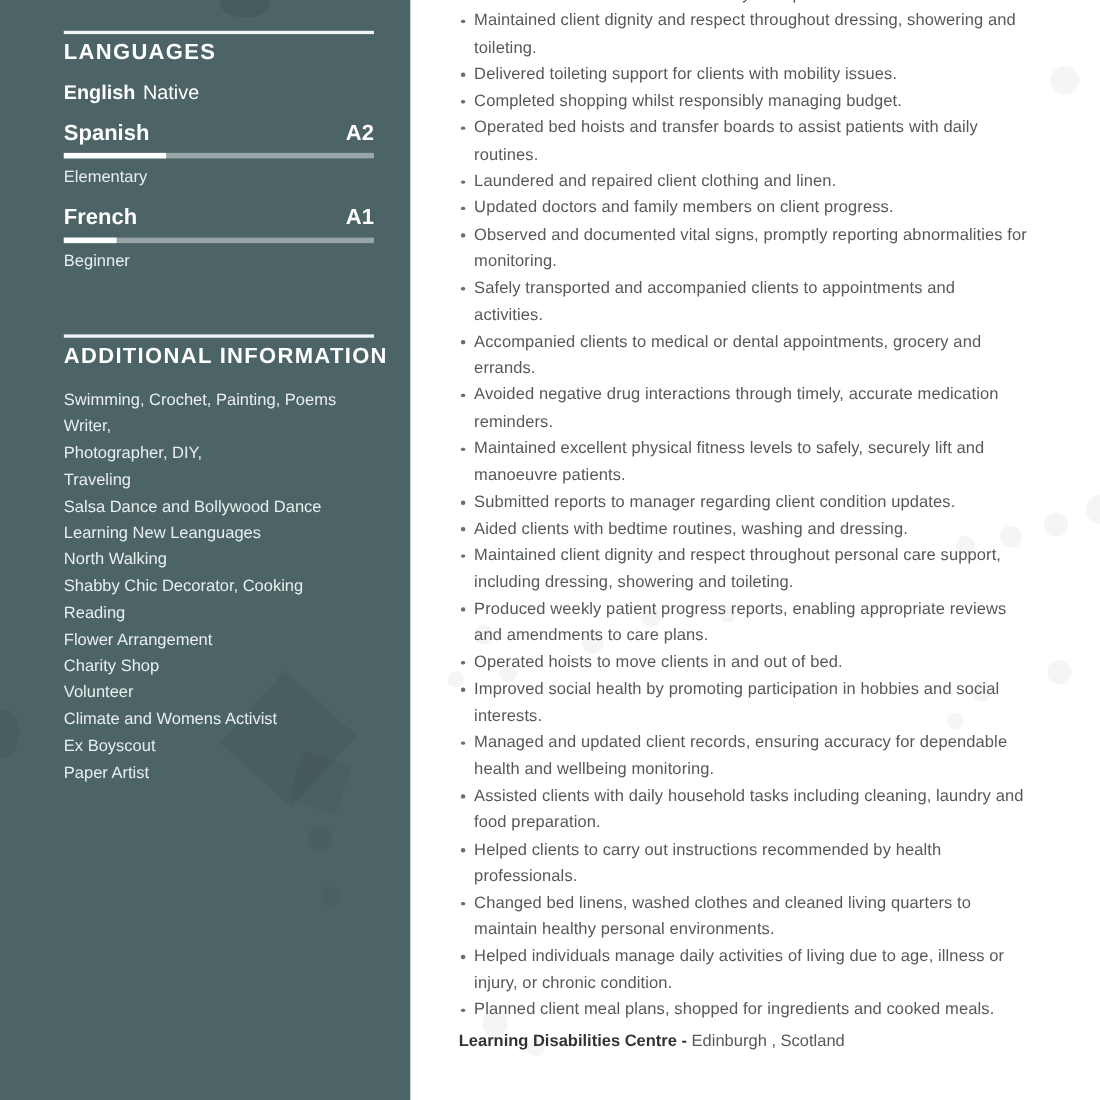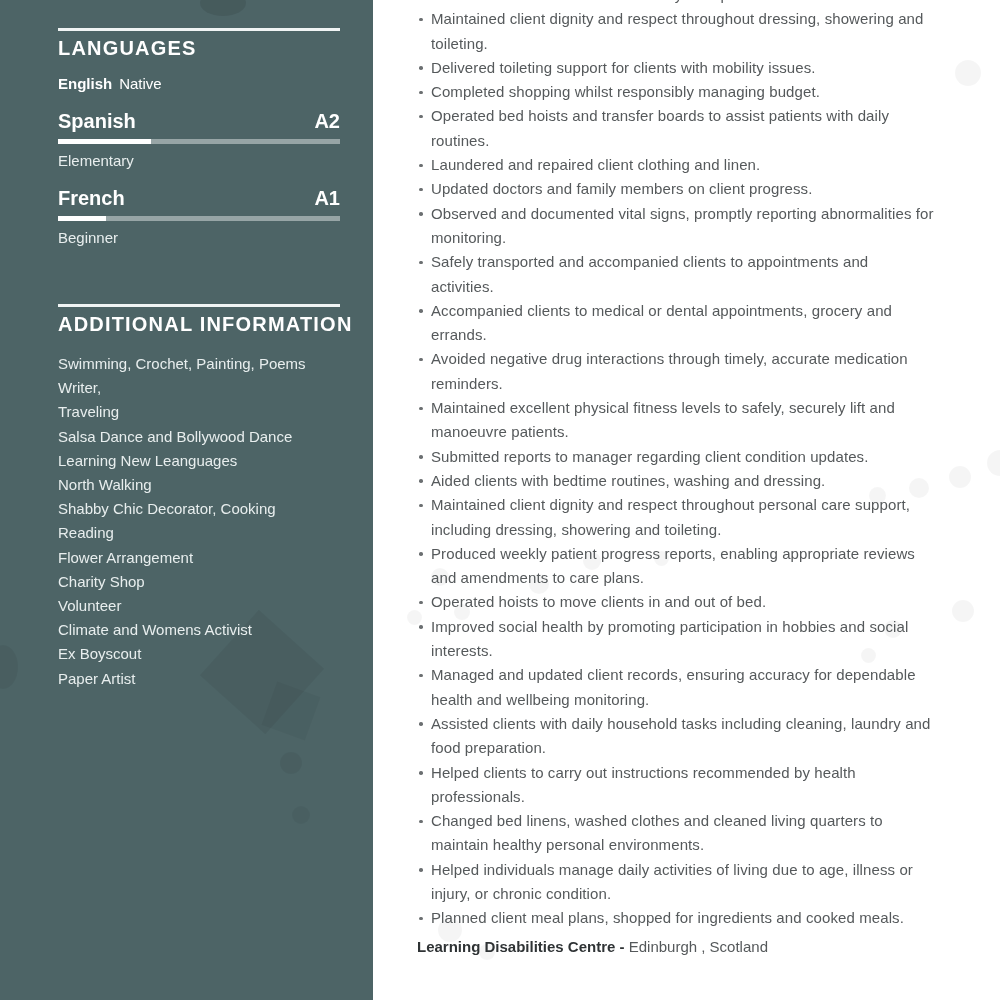--- a/index.html
+++ b/index.html
@@ -15,21 +15,21 @@
     position:absolute;left:0;top:0;width:373px;height:1000px;
     background:var(--sidebar-bg,#4d6466);overflow:hidden;
   }
   .side-content{position:relative;margin:0 33px 0 58px;color:var(--sidebar-text,#fff);z-index:2;}
   .rule{height:3px;background:var(--rule,#f0f4f4);margin-top:28px;}
   .rule.second{margin-top:57px;}
   h2.sec{
     font-size:20px;font-weight:bold;letter-spacing:1.2px;
     margin:5px 0 0;line-height:24px;color:var(--sidebar-text,#fff);white-space:nowrap;
   }
-  .lang-simple{margin-top:15px;font-size:15px;line-height:18px;}
+  .lang-simple{margin-top:15px;font-size:18px;line-height:18px;}
   .lang-name{font-weight:bold;margin-right:7px;}
   .lang-head{display:flex;justify-content:space-between;margin-top:19px;font-size:20px;line-height:18px;font-weight:bold;}
   .bar{height:5px;background:var(--bar-track,rgba(255,255,255,.42));margin-top:9px;position:relative;}
   .bar .fill{height:100%;background:var(--bar-fill,#fff);}
   .lang-level{margin-top:8px;font-size:15px;line-height:18px;color:var(--sidebar-secondary-text,#e8eeee);}
   .info{margin-top:16px;font-size:15px;line-height:24.2px;color:var(--sidebar-secondary-text,#e8eeee);}
 
   
   .main{position:absolute;left:383px;top:0;width:617px;height:996px;background:#ffffff;}
   ul.duties{list-style:none;margin:-17px 0 0;padding:0 0 0 35px;width:516px;position:relative;z-index:2;}
@@ -96,20 +96,21 @@
 
       <div class="rule second"></div>
       <h2 class="sec">ADDITIONAL INFORMATION</h2>
 
       <div class="info">
 
           <div class="info-line">Swimming, Crochet, Painting, Poems</div>
 
           <div class="info-line">Writer,</div>
 
+          <div class="info-line">Photographer, DIY,</div>
 
           <div class="info-line">Traveling</div>
 
           <div class="info-line">Salsa Dance and Bollywood Dance</div>
 
           <div class="info-line">Learning New Leanguages</div>
 
           <div class="info-line">North Walking</div>
 
           <div class="info-line">Shabby Chic Decorator, Cooking</div>

